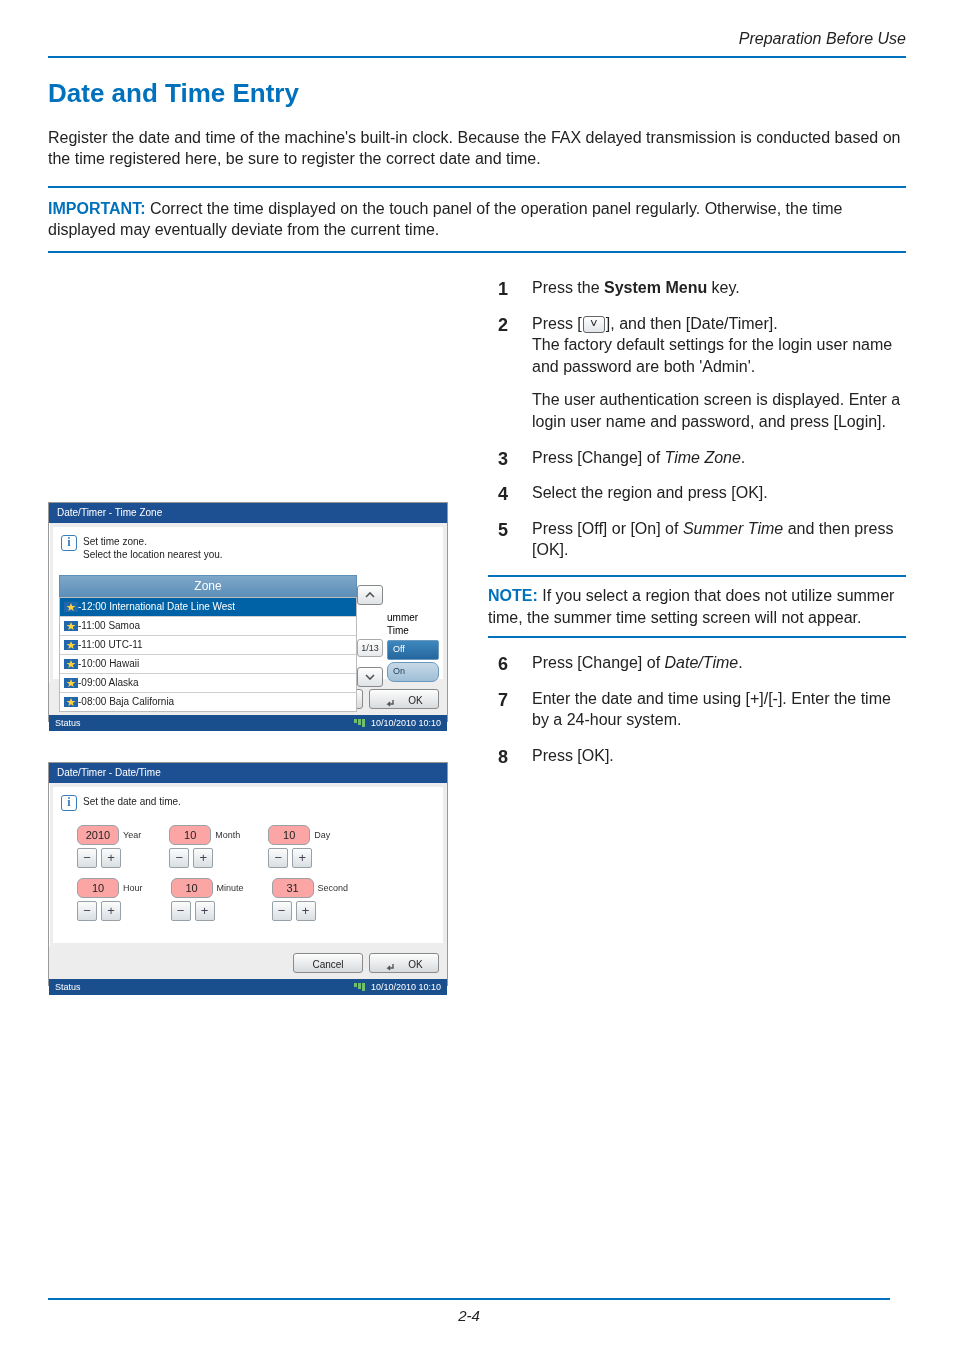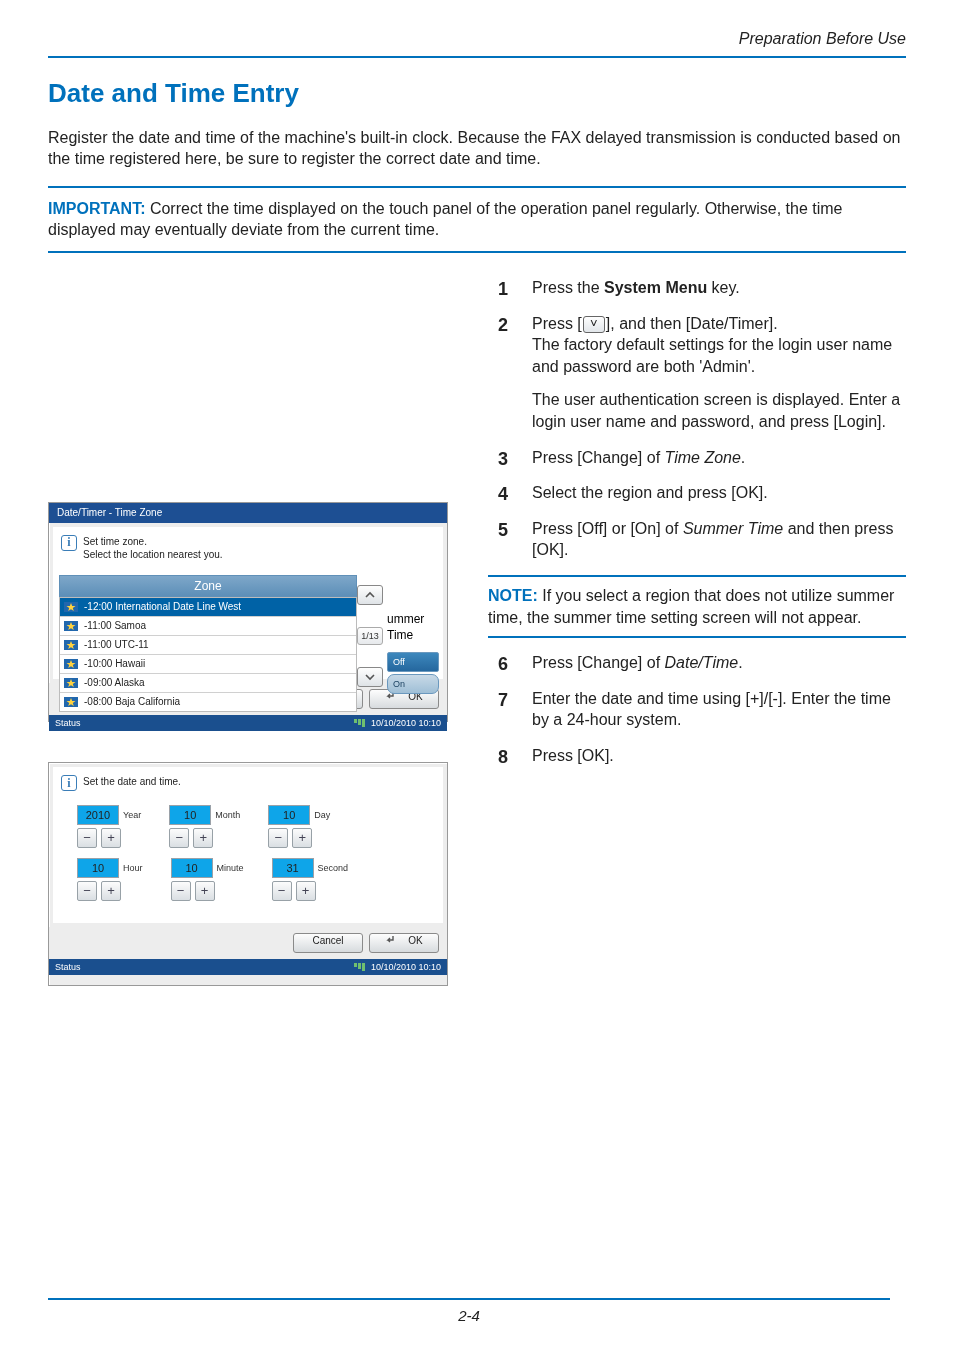--- a/index.html
+++ b/index.html
@@ -37,42 +37,42 @@
   .inline-note{border-top:2px solid var(--rule);border-bottom:2px solid var(--rule);padding:8px 0;margin:12px 0 14px 0;}
 
   
   .panel{width:398px;border:1px solid #999;background:#ededed;box-shadow:1px 1px 0 #fff inset;position:relative;font-size:10px;font-family:Arial,Helvetica,sans-serif;color:#222;margin-bottom:40px;}
   .panel .title-bar{background:var(--panel-blue);color:#fff;padding:3px 8px;font-size:10px;}
   .panel .white-area{background:#fff;margin:4px;padding:6px 6px 0 6px;}
   .panel .info-row{display:flex;align-items:flex-start;gap:6px;font-size:10px;padding:2px 2px 8px 2px;}
   .panel .info-icon{width:14px;height:14px;border:1px solid #3a7db7;border-radius:3px;display:flex;align-items:center;justify-content:center;color:#3a7db7;font-weight:bold;font-family:"Times New Roman",serif;font-size:12px;flex:none;background:#fff;}
   .zone-header{background:linear-gradient(#7ea7c9,#5d8fb8);color:#fff;text-align:center;font-size:12px;padding:2px 0;border:1px solid #6090b8;}
   .zone-list{border:1px solid #bcbcbc;}
-  .zone-row{display:flex;align-items:center;height:18px;border-bottom:1px solid #d0d0d0;padding:0 4px;gap:6px;background:#fff;}
+  .zone-row{display:flex;align-items:center;height:18px;border-bottom:1px solid #d0d0d0;padding:0 4px;gap:0;background:#fff;}
   .zone-row:last-child{border-bottom:none;}
   .zone-row.sel{background:var(--sel-row);color:#fff;}
   .zone-flag{width:14px;height:10px;flex:none;}
   .zone-flag svg{display:block;}
   .sq-btn{width:24px;height:18px;border:1px solid #888;border-radius:3px;background:linear-gradient(#fefefe,#dfe3e7);display:flex;align-items:center;justify-content:center;font-size:10px;color:#444;}
   .page-ind{font-size:9px;color:#333;width:24px;text-align:center;border:1px solid #aaa;border-radius:3px;background:linear-gradient(#fefefe,#e6e9ec);height:16px;line-height:16px;}
-  .summer-title{font-size:12px;color:#000;margin-bottom:9px;}
+  .summer-title{font-size:10px;color:#000;margin-bottom:2px;}
   .summer-btn{height:18px;border:1px solid #6a98be;border-radius:2px;font-size:9px;display:flex;align-items:center;padding:0 5px;color:#fff;margin-bottom:2px;}
   .summer-off{background:linear-gradient(#3d88bd,#25679e);}
   .summer-on{background:linear-gradient(#c8d9e7,#9fbfd6);color:#183f5f;border-radius:7px;}
   .panel .btn-row{display:flex;justify-content:flex-end;gap:6px;padding:6px 8px 6px 8px;background:#ededed;}
-  .p-btn{min-width:68px;height:18px;border:1px solid #8a8a8a;border-radius:3px;background:linear-gradient(#fdfdfd,#d7dbde);font-size:10px;display:flex;align-items:flex-start;justify-content:center;gap:13px;}
+  .p-btn{min-width:68px;height:18px;border:1px solid #8a8a8a;border-radius:3px;background:linear-gradient(#fdfdfd,#d7dbde);font-size:10px;display:flex;align-items:flex-end;justify-content:center;gap:13px;}
   .p-btn .ret-icon svg{display:block;}
   .panel .status-bar{background:var(--footer-blue);color:#fff;font-size:9px;display:flex;justify-content:space-between;align-items:center;padding:2px 6px;}
   .status-icon{display:inline-flex;gap:1px;}
   .status-icon span{width:3px;background:#6fbf6f;display:inline-block;}
 
   
   .spin-grid{display:flex;gap:28px;padding:6px 4px 2px 18px;}
   .spin-group{display:flex;align-items:flex-start;gap:4px;}
-  .spin-value{width:40px;height:18px;border:1px solid #9aa1a8;border-radius:0;background:#0ea5e9;text-align:center;line-height:18px;font-size:11px;}
+  .spin-value{width:40px;height:18px;border:1px solid #9aa1a8;border-radius:6px;background:#fca5a5;text-align:center;line-height:18px;font-size:11px;}
   .spin-label{font-size:9px;color:#333;padding-top:4px;}
   .spin-pm{display:flex;gap:4px;margin-top:3px;}
   .pm-btn{width:18px;height:18px;border:1px solid #98a1a7;border-radius:2px;background:linear-gradient(#fcfcfc,#dadfe3);display:flex;align-items:center;justify-content:center;font-size:13px;color:#445;}
   .spin-col{display:flex;flex-direction:column;align-items:flex-start;}
 
   .footer{position:absolute;bottom:24px;left:0;right:16px;text-align:center;font-style:italic;font-size:15px;}
   .footer::before{content:"";display:block;height:2px;background:var(--rule);margin:0 48px 6px 48px;}
 </style>
 </head>
 <body>
@@ -161,21 +161,21 @@
             </div>
           </div>
 
           <div style="position:absolute;right:60px;top:58px;">
             <div class="sq-btn">
                 <svg width="10" height="8">
                   <polyline points="1,6 5,2 9,6" fill="none" stroke="#555" stroke-width="1.6"></polyline>
                 </svg>
               </div>
           </div>
-          <div style="position:absolute;right:60px;top:100px;">
+          <div style="position:absolute;right:60px;top:112px;">
             <div class="page-ind">1/13</div>
           </div>
           <div style="position:absolute;right:60px;top:140px;">
             <div class="sq-btn">
                 <svg width="10" height="8">
                   <polyline points="1,2 5,6 9,2" fill="none" stroke="#555" stroke-width="1.6"></polyline>
                 </svg>
               </div>
           </div>
 
@@ -203,20 +203,21 @@
                 <span style="height:4px;"></span>
                 <span style="height:6px;"></span>
                 <span style="height:8px;"></span>
               </span>
             <span>10/10/2010   10:10</span>
           </span>
         </div>
       </div>
 
       <div class="panel" style="height:222px;">
+        <div class="title-bar">Date/Timer - Date/Time</div>
         <div class="white-area" style="height:150px;">
           <div class="info-row">
             <div class="info-icon">i</div>
             <div>Set the date and time.</div>
           </div>
           <div class="spin-grid">
             <div class="spin-col">
               <div class="spin-group">
                   <div class="spin-value">2010</div>
                   <div class="spin-label">Year</div>

